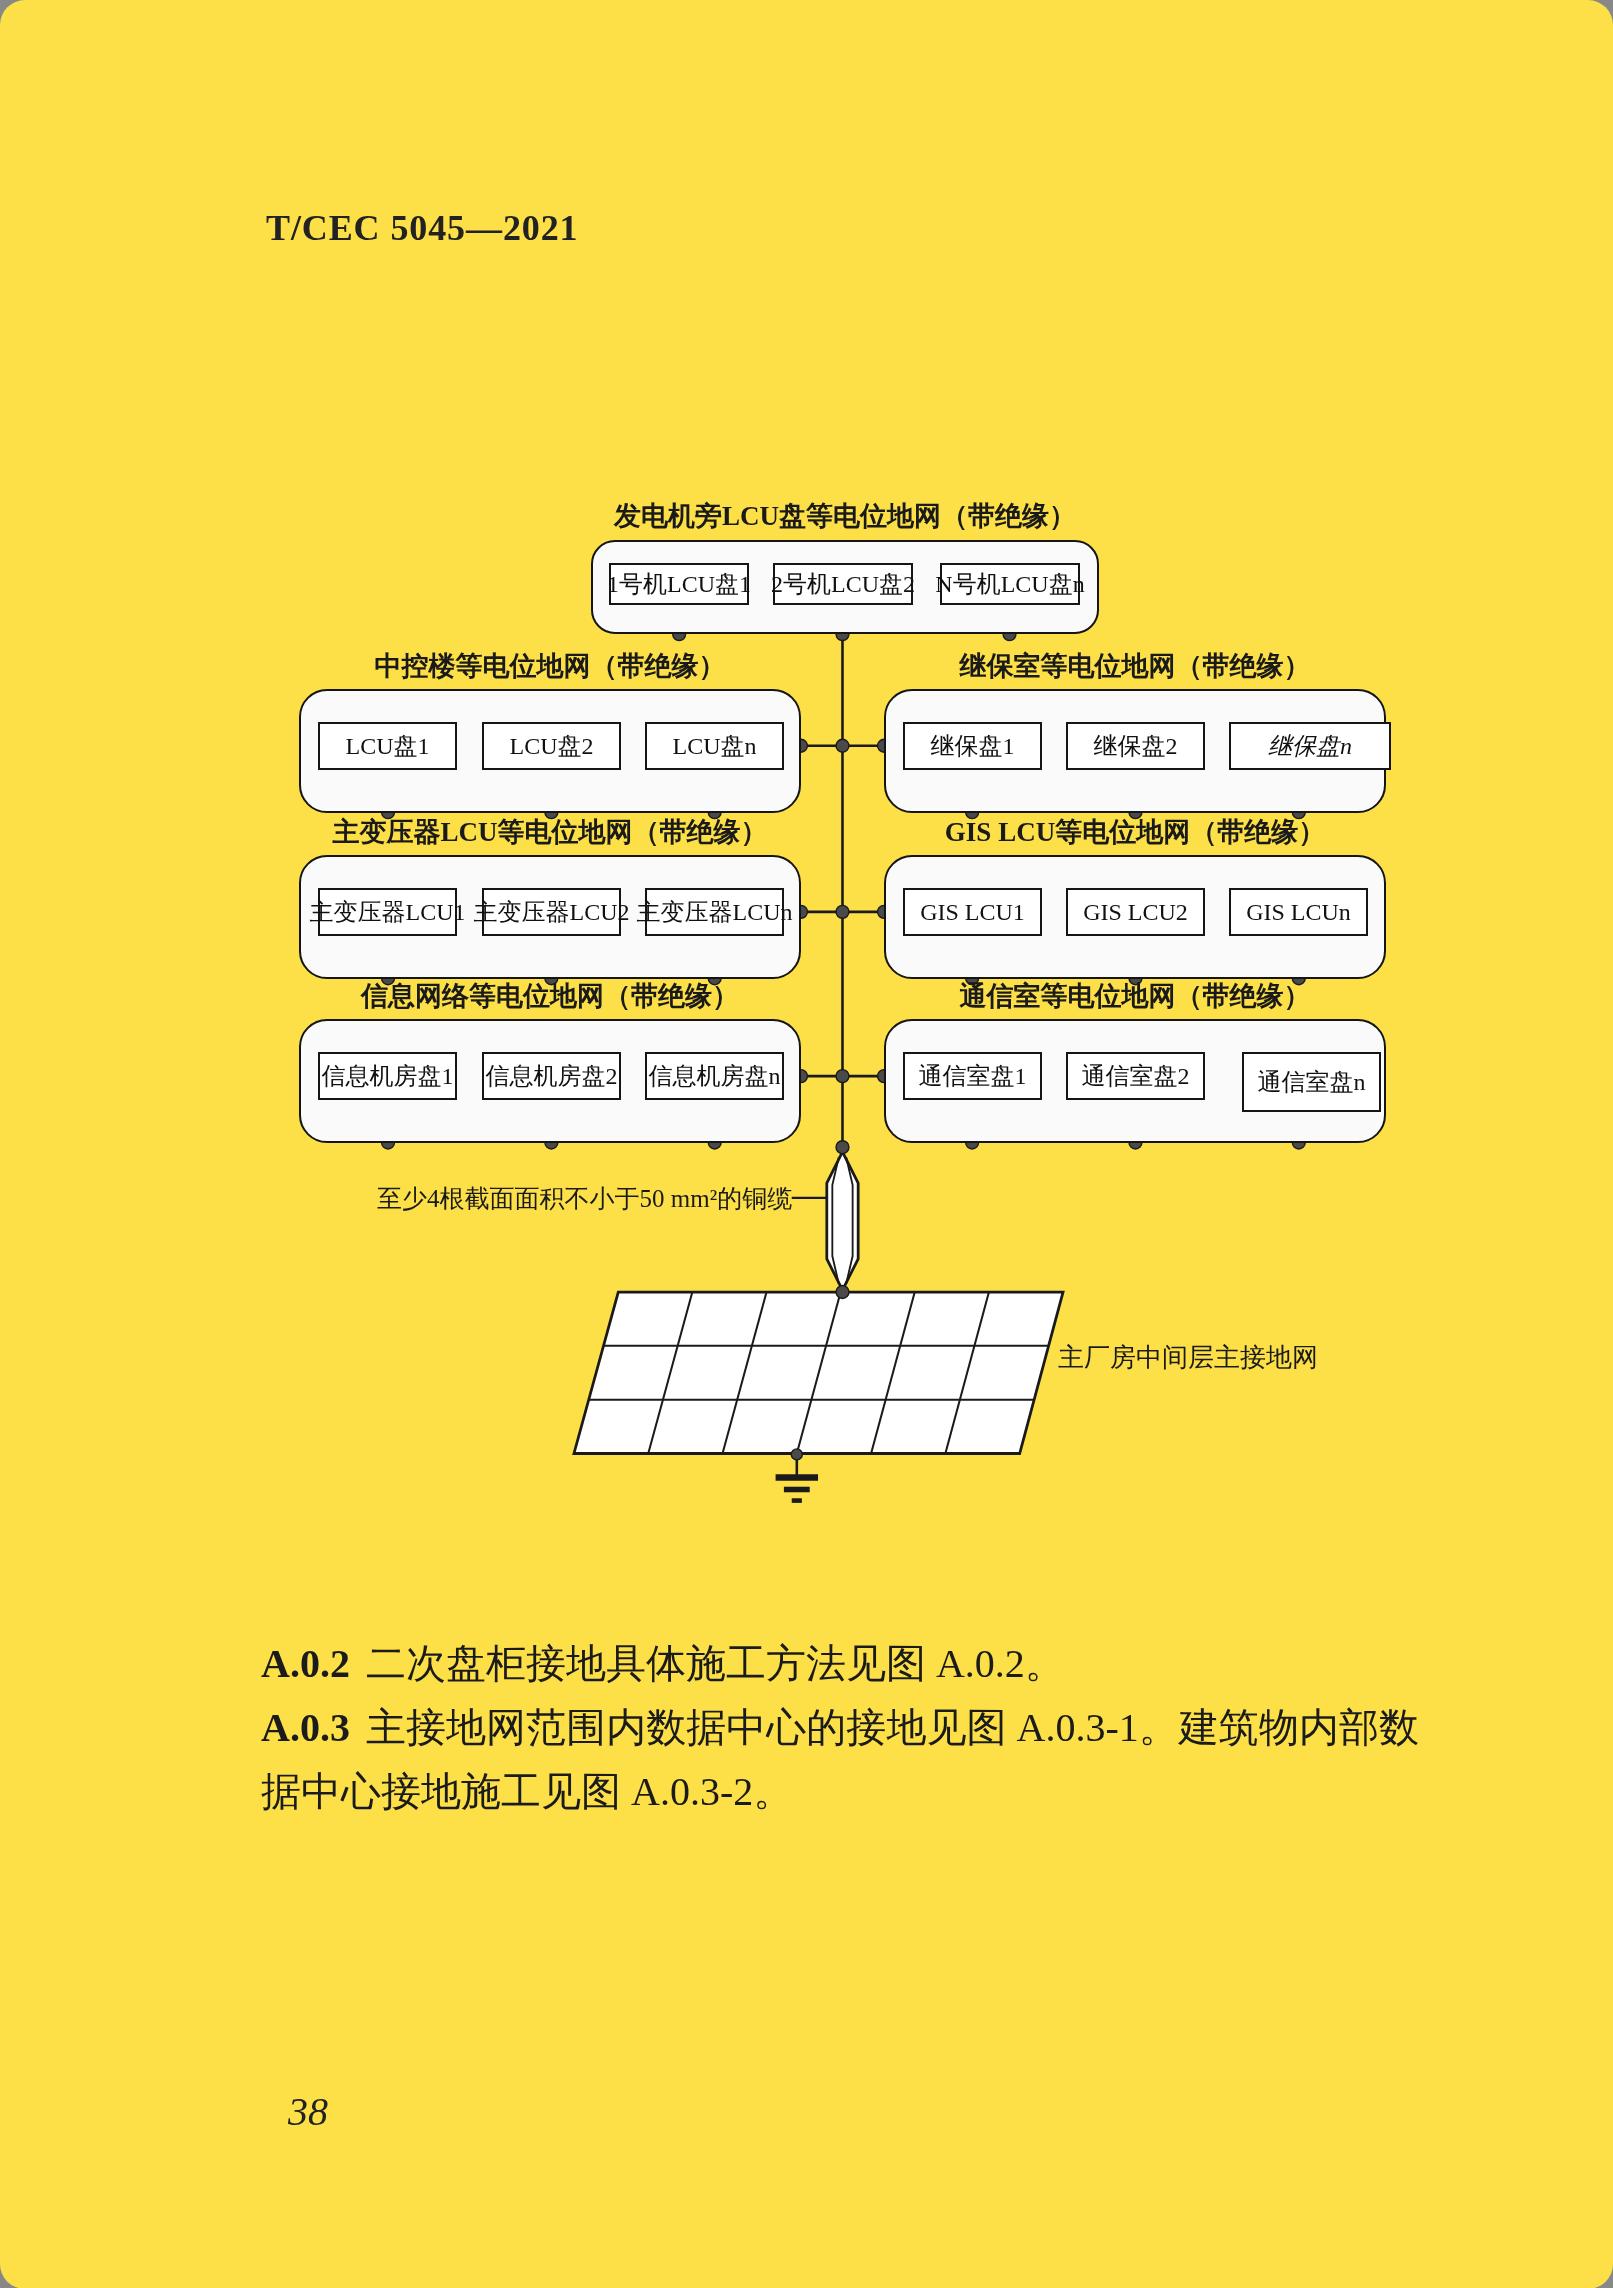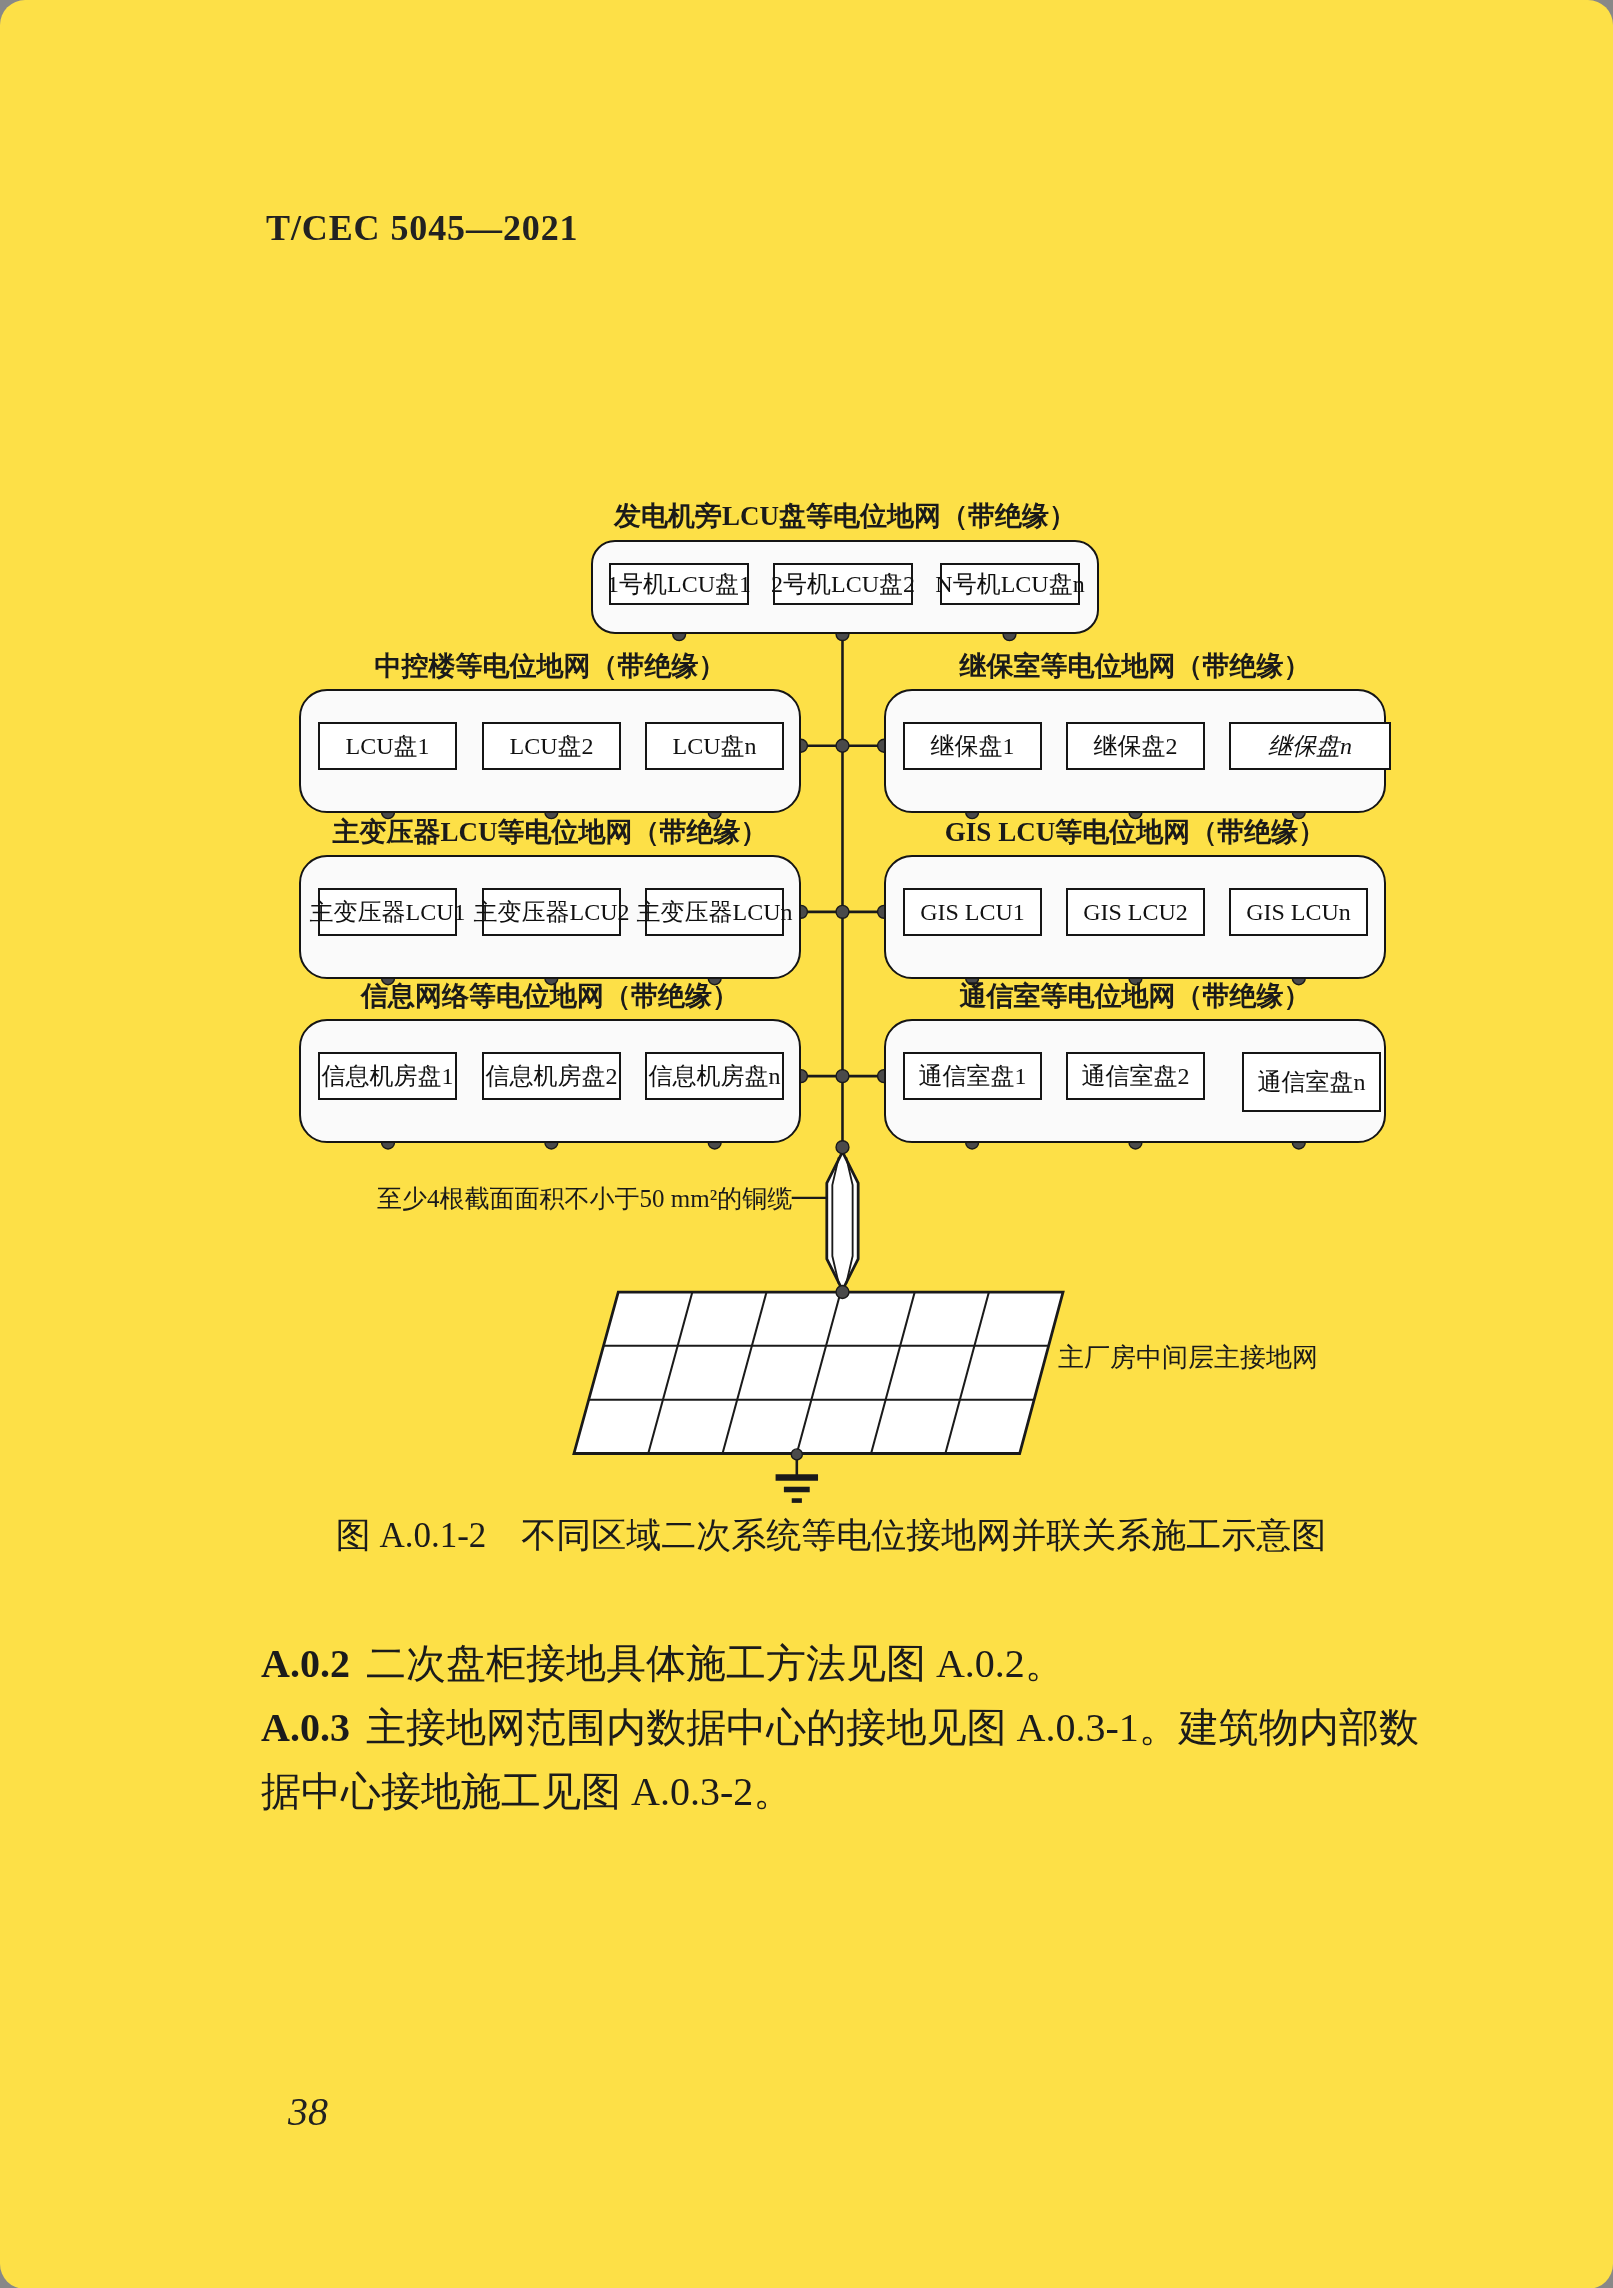--- a/index.html
+++ b/index.html
@@ -209,21 +209,20 @@
 
   <div class="abs group-title" style="left:884px;top:978px;width:502px;">通信室等电位地网（带绝缘）</div>
   <div class="abs group-container" style="left:884px;top:1019px;width:502px;height:124px;"></div>
   <div class="abs device-box" style="left:903px;top:1052px;width:139px;height:48px;">通信室盘1</div>
   <div class="abs device-box" style="left:1066px;top:1052px;width:139px;height:48px;">通信室盘2</div>
   <div class="abs device-box" style="left:1229px;top:1052px;width:139px;height:60px;margin-left:13px;">通信室盘n</div>
 
   <div class="abs note-label" style="left:377px;top:1182px;width:415px;text-align:right;">至少4根截面面积不小于50 mm²的铜缆</div>
   <div class="abs grid-label" style="left:1058px;top:1340px;">主厂房中间层主接地网</div>
 
-  <div class="abs fig-caption">图 A.0.1-2　不同区域二次系统等电位接地网并联关系施工示意图</div>
 
   <div class="abs body-text">
     <p><span class="para-label">A.0.2</span><span>二次盘柜接地具体施工方法见图 A.0.2。</span></p>
     <p><span class="para-label">A.0.3</span><span>主接地网范围内数据中心的接地见图 A.0.3-1。建筑物内部数据中心接地施工见图 A.0.3-2。</span></p>
   </div>
 
   <div class="abs page-number">38</div>
 
 </div>
 

